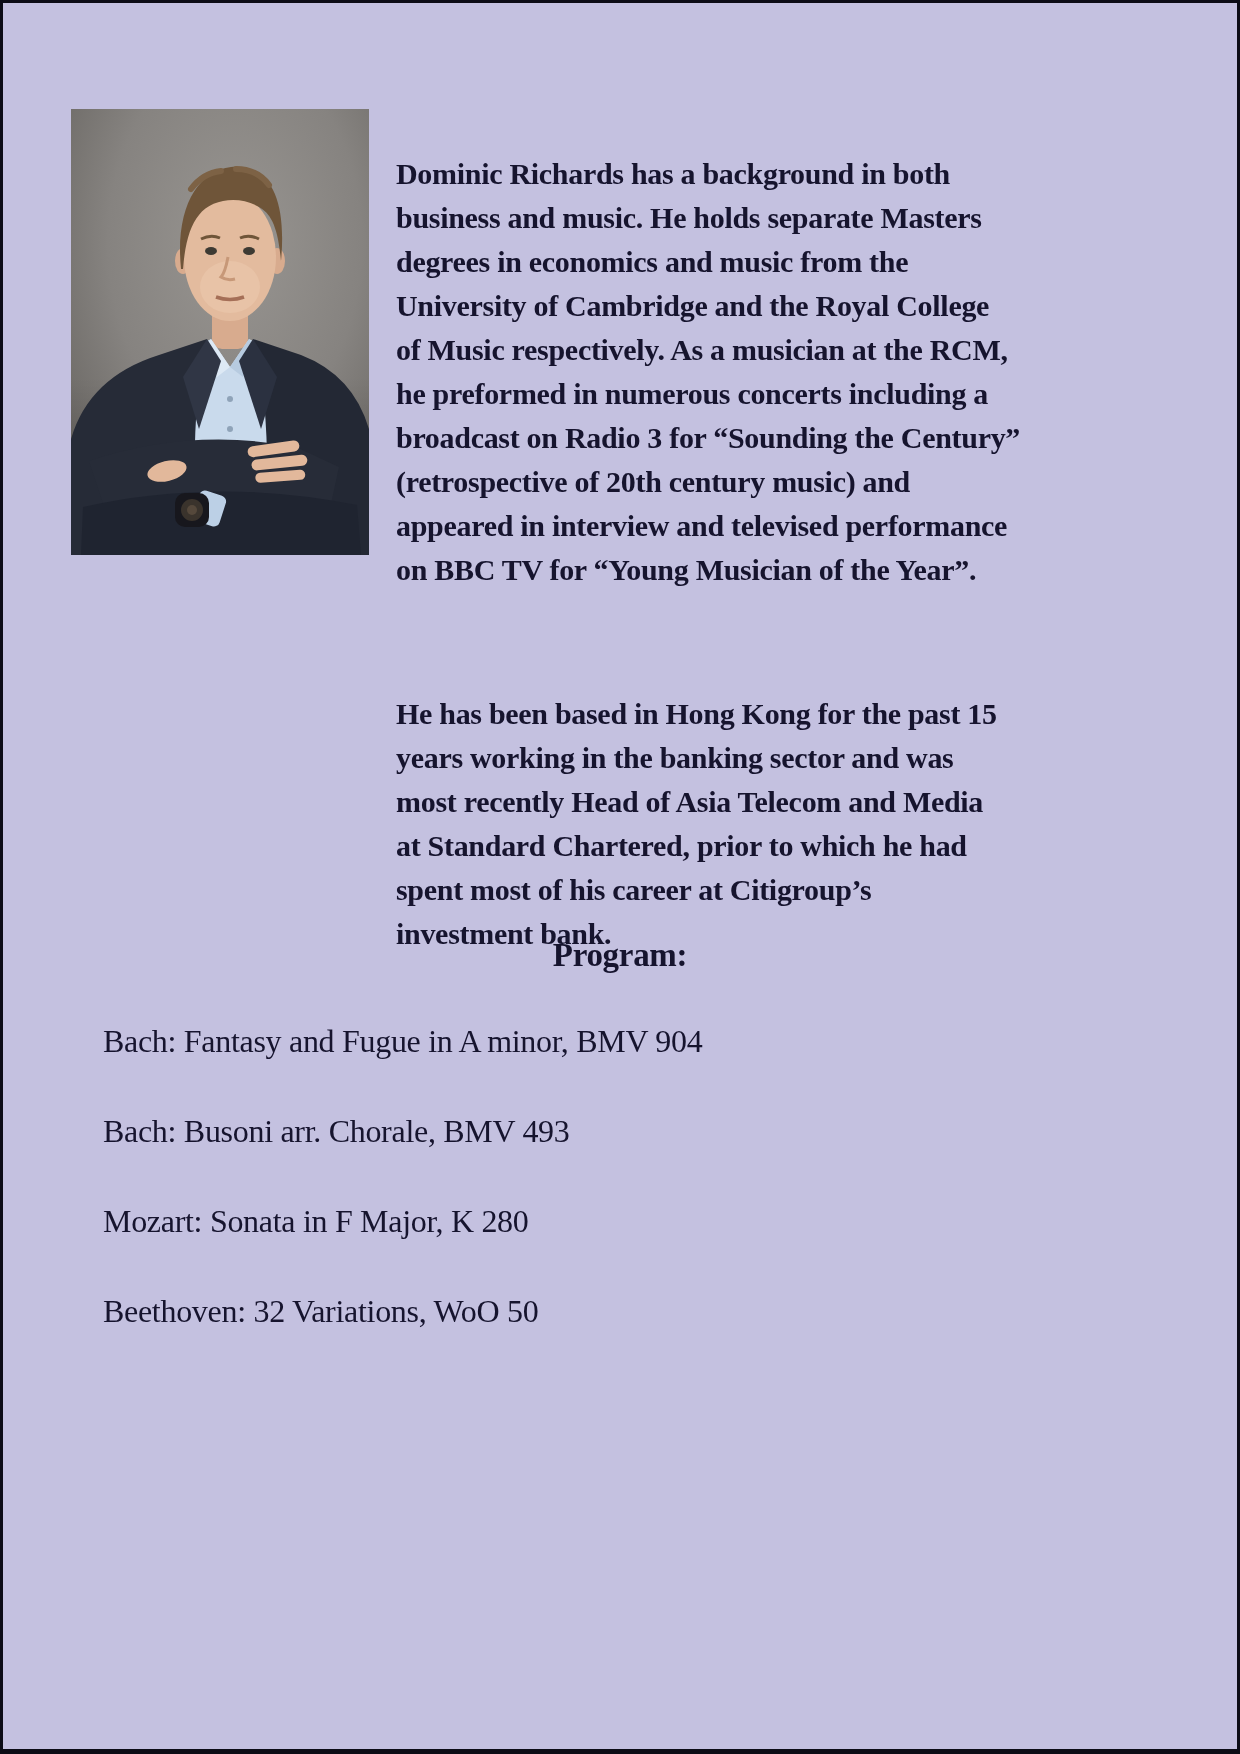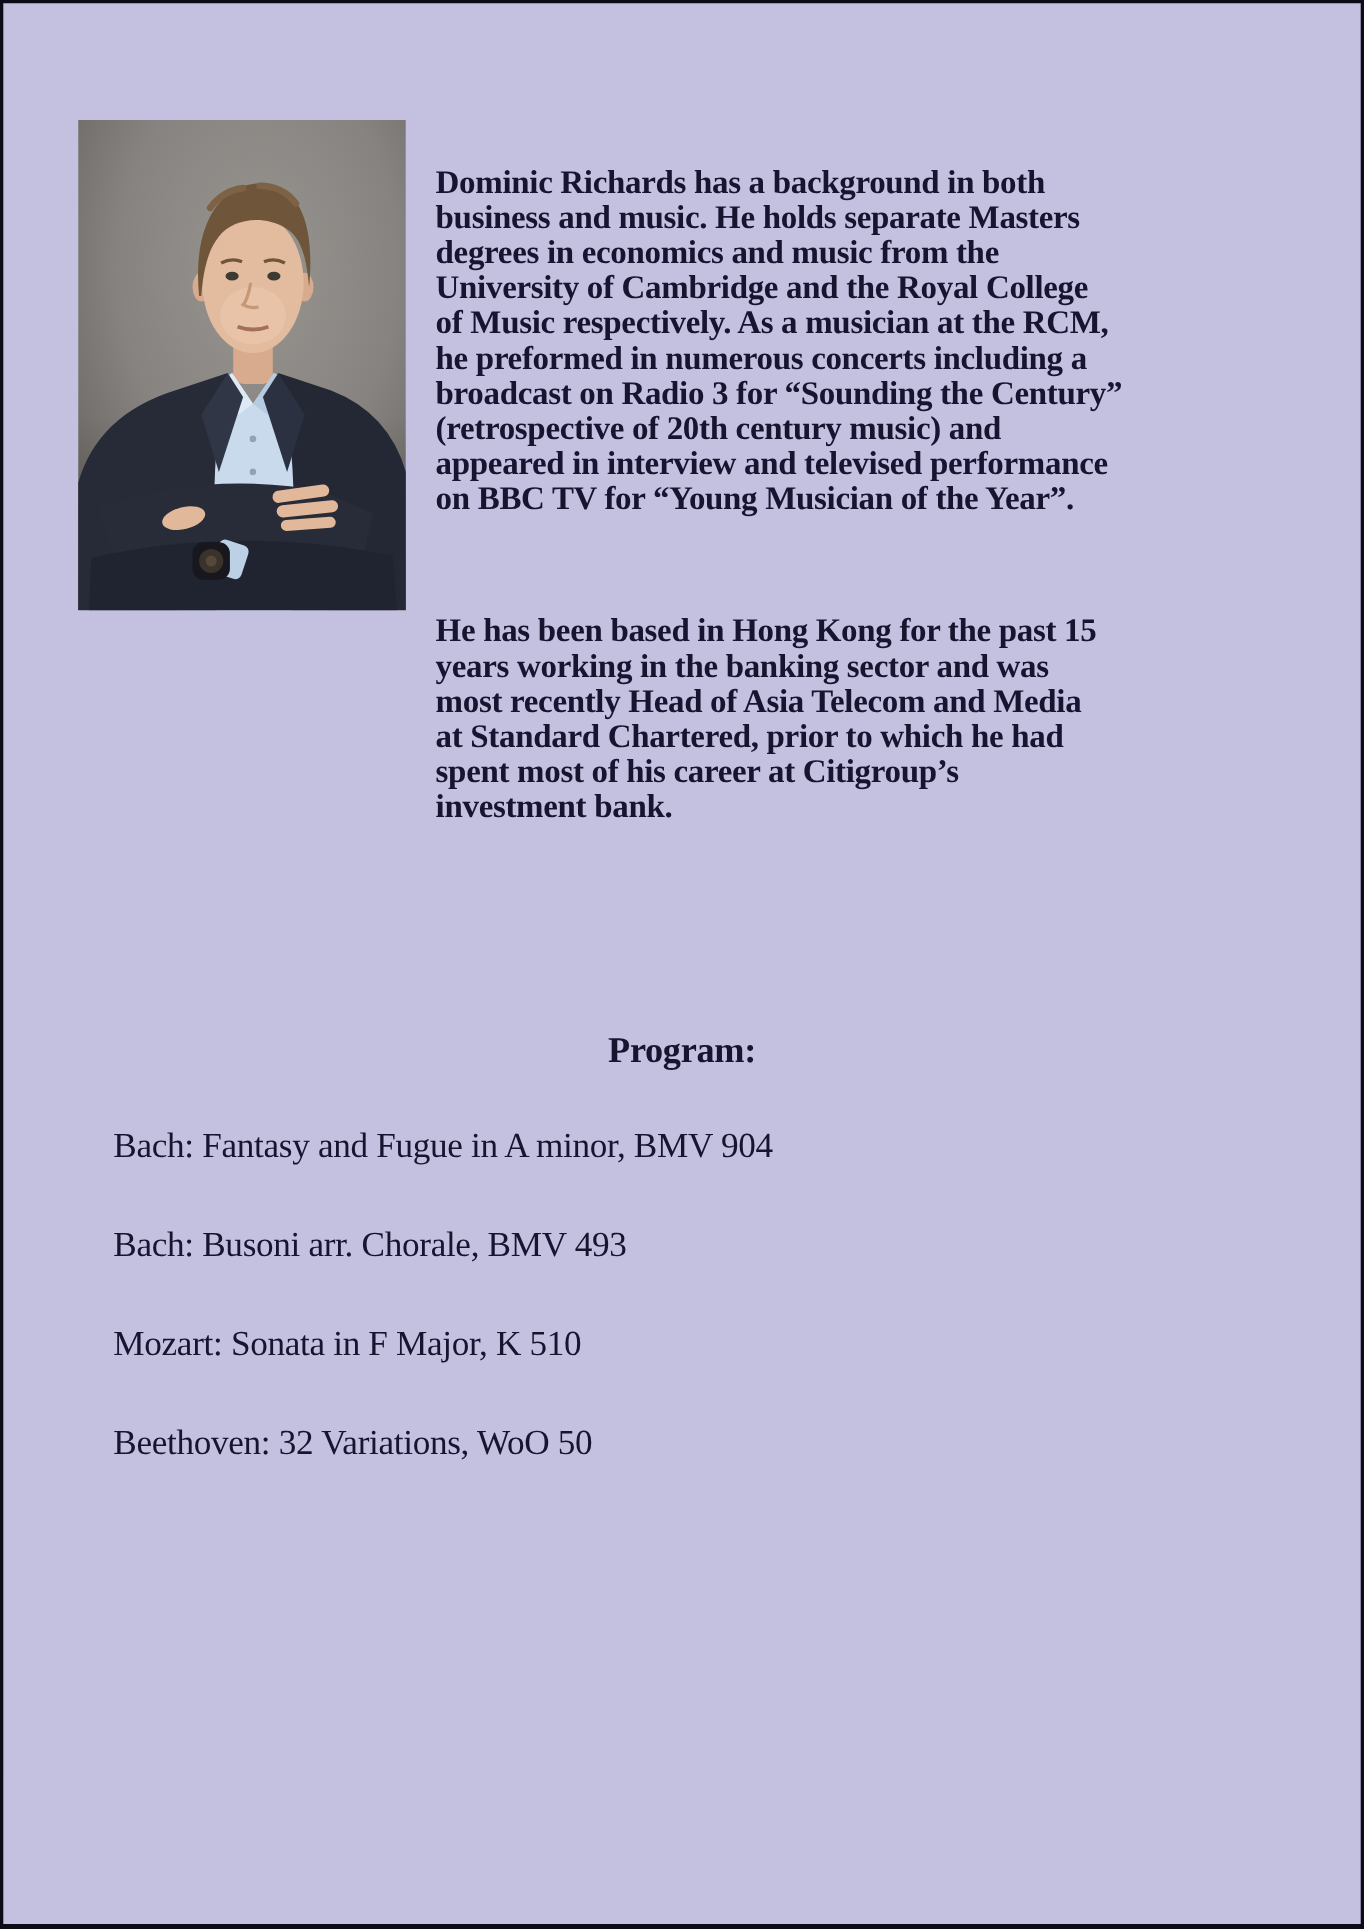--- a/index.html
+++ b/index.html
@@ -20,26 +20,26 @@
   }
   .portrait{
     position:absolute;
     left:68px;top:106px;
     width:298px;height:446px;
     overflow:hidden;
   }
   .portrait svg{display:block;}
   .bio{
     position:absolute;
-    left:393px;top:115px;
+    left:393px;top:105px;
     width:790px;
     color:#16142e;
     font-weight:700;
     font-size:30px;
-    line-height:32px;
+    line-height:44px;
     letter-spacing:-0.3px;
     white-space:pre-line;
   }
   .bio .para1{margin:0 0 56px 0;}
   .bio .para2{margin:0;}
   .program-heading{
     position:absolute;
     left:0;top:930px;
     width:1234px;
     text-align:center;
@@ -156,17 +156,17 @@
 at Standard Chartered, prior to which he had
 spent most of his career at Citigroup’s
 investment bank.</p>
   </div>
 
   <div class="program-heading">Program:</div>
 
   <div class="program-list">
     <div class="program-item">Bach: Fantasy and Fugue in A minor, BMV 904</div>
     <div class="program-item">Bach: Busoni arr. Chorale, BMV 493</div>
-    <div class="program-item">Mozart: Sonata in F Major, K 510</div>
+    <div class="program-item">Mozart: Sonata in F Major, K 280</div>
     <div class="program-item">Beethoven: 32 Variations, WoO 50</div>
   </div>
 
 </div>
 
 </body></html>

